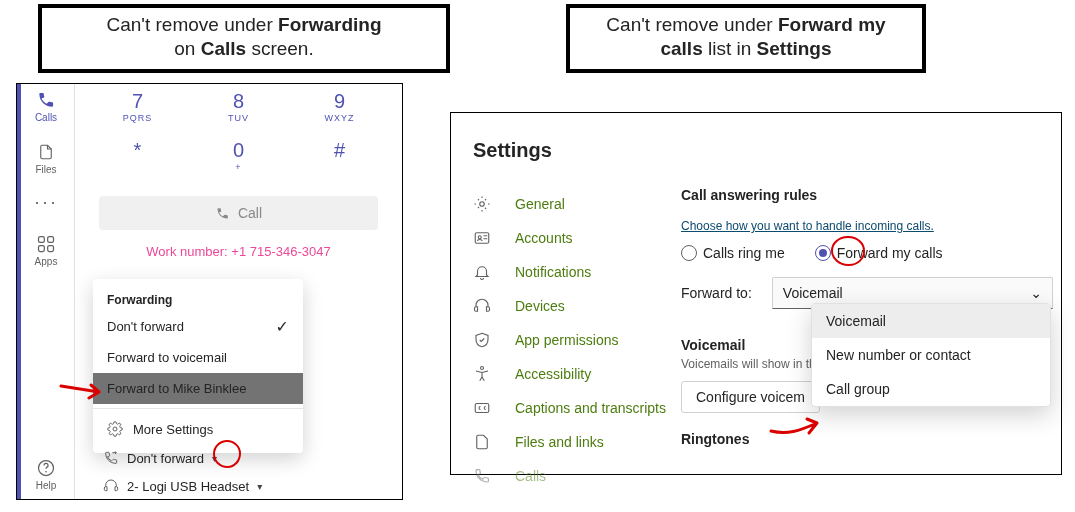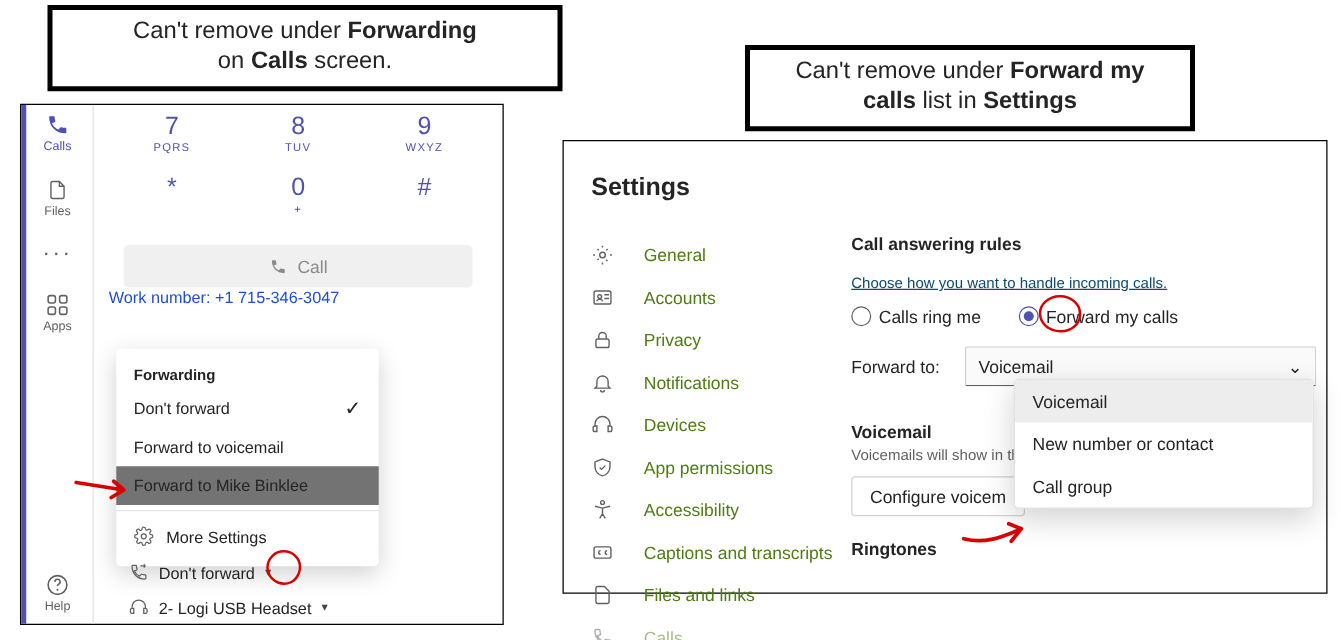--- a/index.html
+++ b/index.html
@@ -52,21 +52,21 @@
   .dialkey { width:33%; text-align:center; cursor:pointer; }
   .dialkey .num { font-size:20px; color:#4f52b2; font-weight:400;}
   .dialkey .let { font-size:9px; color:#4f52b2; letter-spacing:1px;}
   .row1 { margin-top:6px;}
   .row2 { margin-top:16px;}
   .call-btn {
     margin: 24px 12px 0 12px; height:34px; border-radius:4px;
     background:#f0f0f0; color:#8a8a8a; display:flex; align-items:center;
     justify-content:center; gap:8px;
   }
-  .work-num { text-align:left; color:#1d4ed8; font-size:13px;}
+  .work-num { text-align:center; margin-top:14px; color:#ec4899; font-size:13px;}
   .fwd-popup {
     position:absolute; left:76px; top:195px; width:210px;
     background:#fff; border-radius:4px;
     box-shadow:0 6px 20px rgba(0,0,0,.18);
     padding:8px 0;
   }
   .fwd-popup .hdr { padding:6px 14px 4px 14px; font-size:12px; font-weight:600; color:#242424;}
   .fwd-popup .opt {
     padding:8px 14px; font-size:13px; color:#242424; display:flex;
     align-items:center; gap:10px; cursor:pointer; position:relative;
@@ -137,21 +137,21 @@
 
   svg { flex:none; }
 </style>
 </head>
 <body>
 
 <div class="caption" style="left:38px; top:4px; width:412px;">
   <span>Can't remove under </span><b>Forwarding</b><br>
   <span>on </span><b>Calls</b><span> screen.</span>
 </div>
-<div class="caption" style="left:596px; top:4px; width:360px;margin-top:32px;">
+<div class="caption" style="left:566px; top:4px; width:360px;">
   <span>Can't remove under </span><b>Forward my</b><br>
   <b>calls</b><span> list in </span><b>Settings</b>
 </div>
 
 <div id="left-panel" class="panel">
   <div class="rail">
     <div class="blue-bar"></div>
     <div class="rail-item rail-calls">
       <svg width="20" height="20" viewBox="0 0 24 24">
           <path fill="#4f52b2" d="M6.6 10.2c1.4 2.8 3.4 4.8 6.2 6.2l2.1-2.1c.3-.3.7-.4 1-.2 1.1.4 2.3.6 3.6.6.6 0 1 .4 1 1v3.3c0 .6-.4 1-1 1C10.6 20 4 13.4 4 4.5c0-.6.4-1 1-1h3.3c.6 0 1 .4 1 1 0 1.2.2 2.4.6 3.6.1.3 0 .7-.2 1L6.6 10.2z"></path>
@@ -280,27 +280,20 @@
         </svg>
       <span>General</span>
     </div>
     <div class="item">
       <svg width="18" height="18" viewBox="0 0 24 24">
           <rect x="3" y="5" width="18" height="14" rx="2" fill="none" stroke="#616161" stroke-width="1.5"></rect>
           <circle cx="9" cy="11" r="2" fill="none" stroke="#616161" stroke-width="1.5"></circle>
           <path stroke="#616161" stroke-width="1.5" d="M14 9h5m-5 4h5M6 16c0-1.5 1.5-2 3-2s3 .5 3 2" fill="none"></path>
         </svg>
       <span>Accounts</span>
-    </div>
-    <div class="item">
-      <svg width="18" height="18" viewBox="0 0 24 24">
-          <rect x="5" y="11" width="14" height="9" rx="2" fill="none" stroke="#616161" stroke-width="1.5"></rect>
-          <path fill="none" stroke="#616161" stroke-width="1.5" d="M8 11V8a4 4 0 1 1 8 0v3"></path>
-        </svg>
-      <span>Privacy</span>
     </div>
     <div class="item">
       <svg width="18" height="18" viewBox="0 0 24 24">
           <path fill="none" stroke="#616161" stroke-width="1.5" d="M18 16v-5a6 6 0 1 0-12 0v5l-2 2h16l-2-2zM10 20a2 2 0 0 0 4 0"></path>
         </svg>
       <span>Notifications</span>
     </div>
     <div class="item">
       <svg width="18" height="18" viewBox="0 0 24 24">
           <path fill="none" stroke="#616161" stroke-width="1.5" d="M4 13v-2a8 8 0 1 1 16 0v2M4 13a2 2 0 0 0-2 2v2a2 2 0 0 0 2 2h2v-6H4zm16 0a2 2 0 0 1 2 2v2a2 2 0 0 1-2 2h-2v-6h2z"></path>

